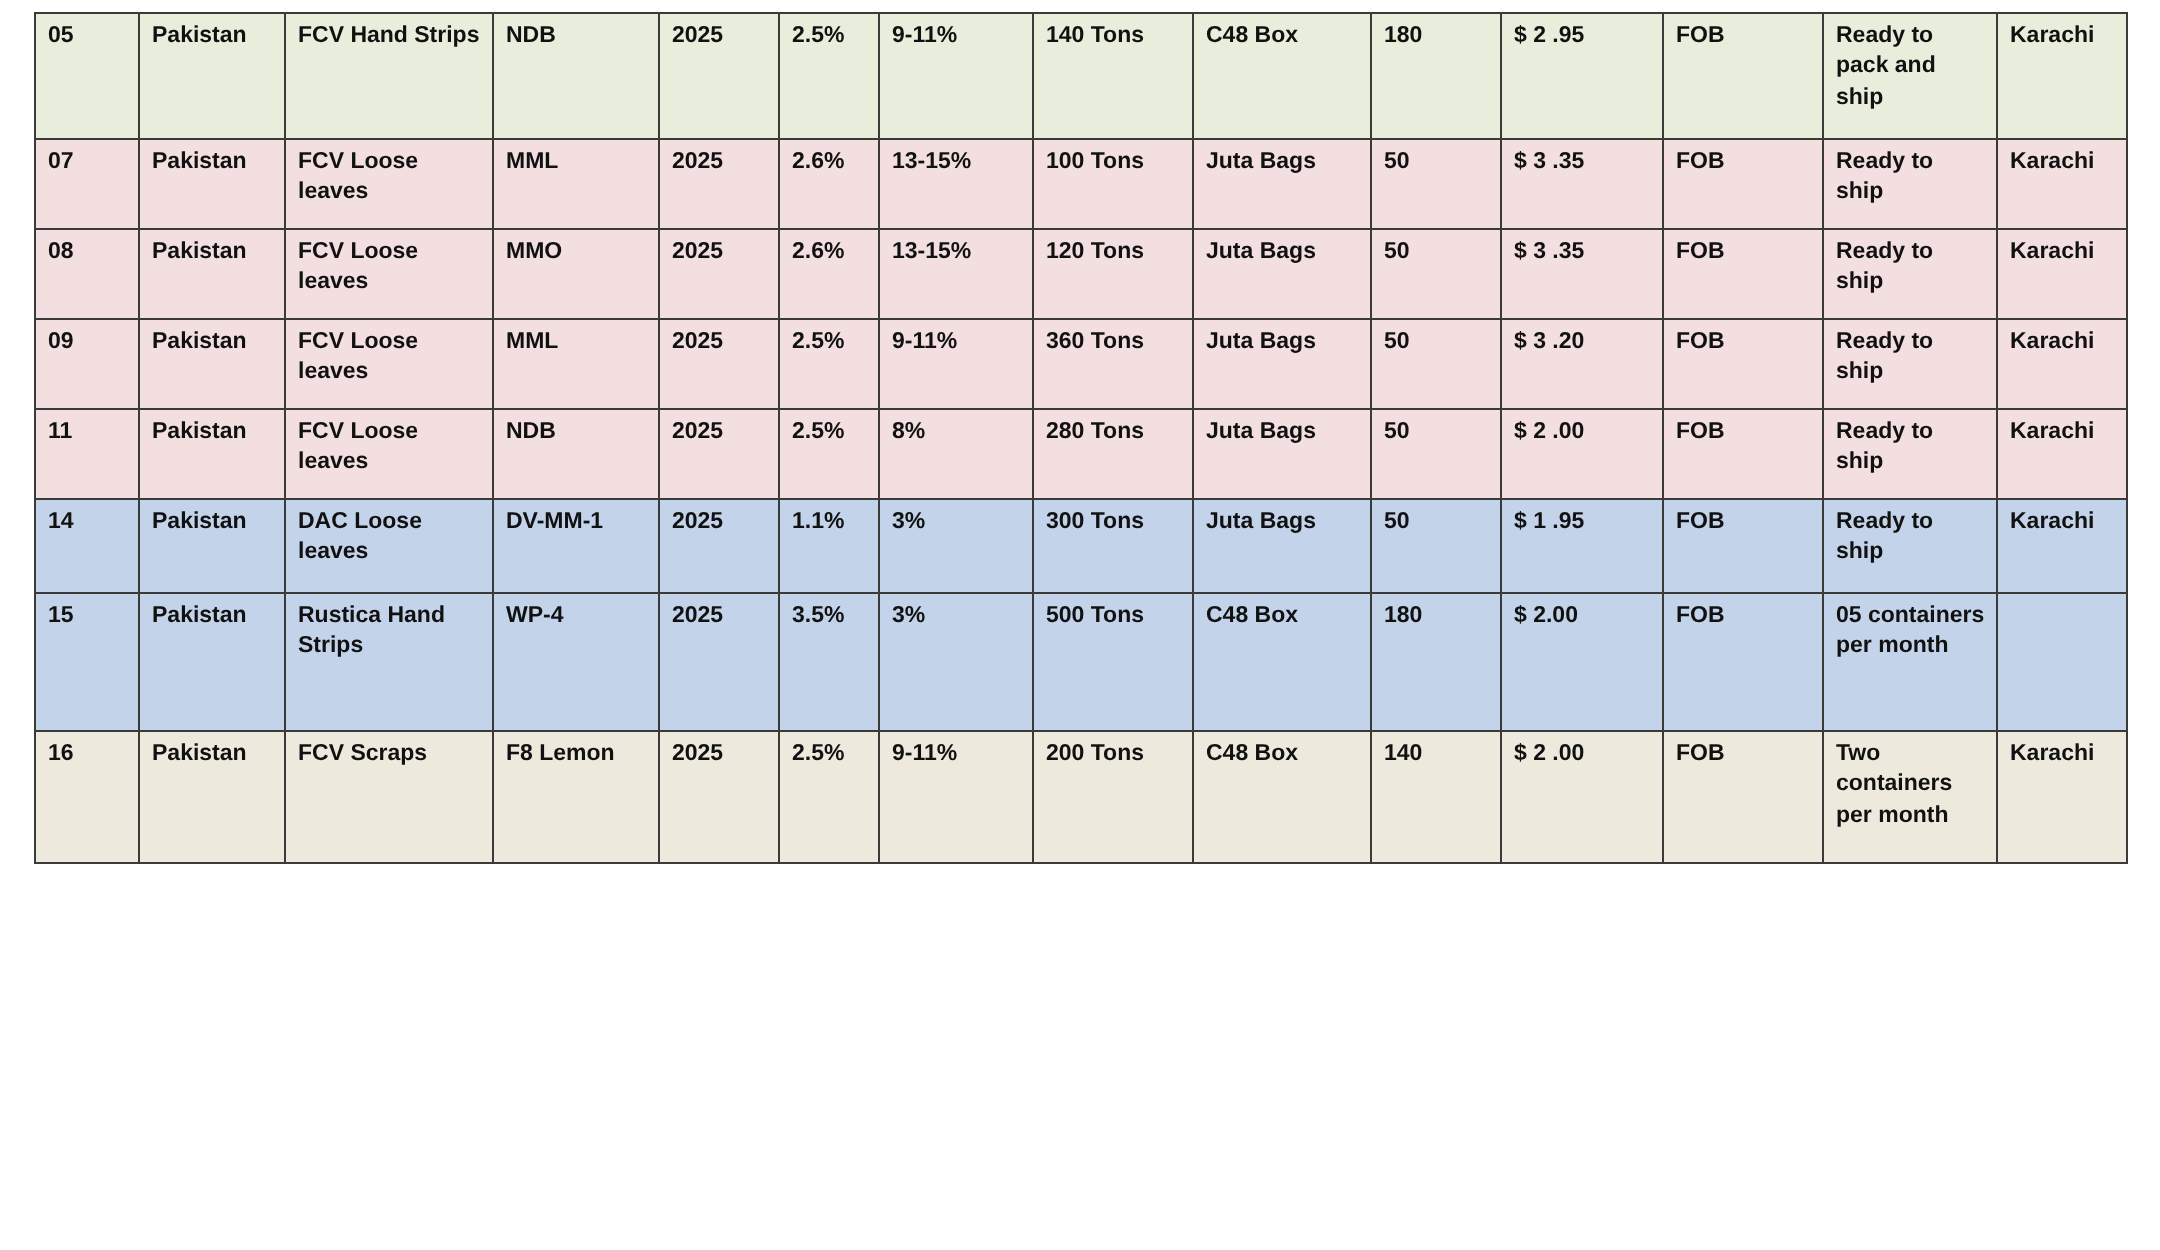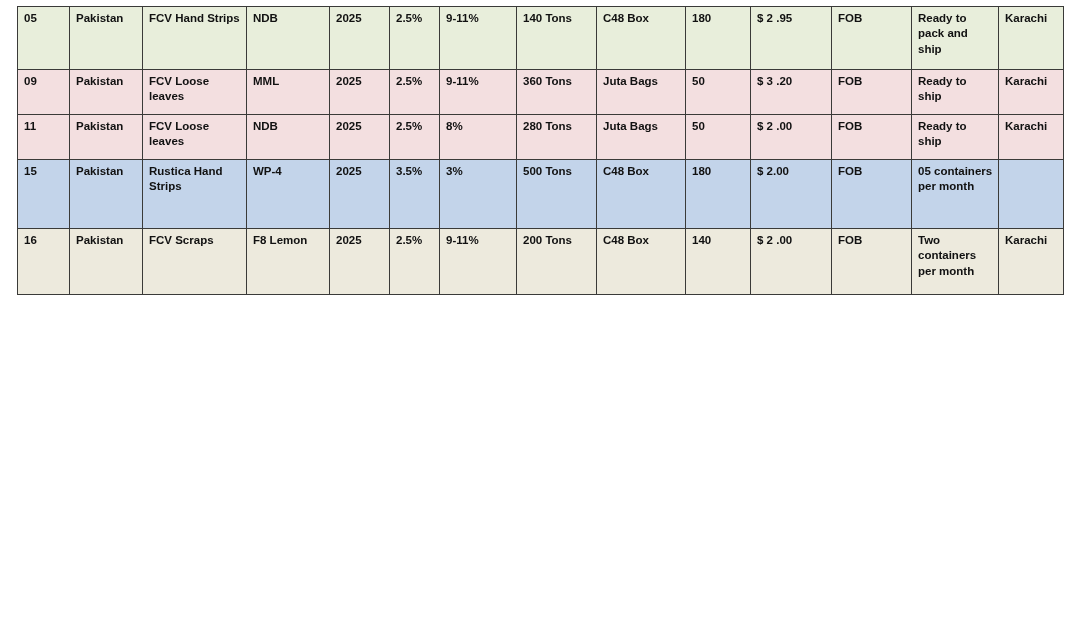--- a/index.html
+++ b/index.html
@@ -104,20 +104,52 @@
           <td>9-11%</td>
           <td>140 Tons</td>
           <td>C48 Box</td>
           <td>180</td>
           <td class="price-cell">$   2 .95</td>
           <td>FOB</td>
           <td>Ready to pack and ship</td>
           <td>Karachi</td>
         </tr>
         <tr class="grp-pink h-mid">
+          <td>07</td>
+          <td>Pakistan</td>
+          <td>FCV Loose leaves</td>
+          <td>MML</td>
+          <td>2025</td>
+          <td>2.6%</td>
+          <td>13-15%</td>
+          <td>100 Tons</td>
+          <td>Juta Bags</td>
+          <td>50</td>
+          <td class="price-cell">$   3 .35</td>
+          <td>FOB</td>
+          <td>Ready to ship</td>
+          <td>Karachi</td>
+        </tr>
+        <tr class="grp-pink h-mid">
+          <td>08</td>
+          <td>Pakistan</td>
+          <td>FCV Loose leaves</td>
+          <td>MMO</td>
+          <td>2025</td>
+          <td>2.6%</td>
+          <td>13-15%</td>
+          <td>120 Tons</td>
+          <td>Juta Bags</td>
+          <td>50</td>
+          <td class="price-cell">$   3 .35</td>
+          <td>FOB</td>
+          <td>Ready to ship</td>
+          <td>Karachi</td>
+        </tr>
+        <tr class="grp-pink h-mid">
           <td>09</td>
           <td>Pakistan</td>
           <td>FCV Loose leaves</td>
           <td>MML</td>
           <td>2025</td>
           <td>2.5%</td>
           <td>9-11%</td>
           <td>360 Tons</td>
           <td>Juta Bags</td>
           <td>50</td>
@@ -131,20 +163,36 @@
           <td>Pakistan</td>
           <td>FCV Loose leaves</td>
           <td>NDB</td>
           <td>2025</td>
           <td>2.5%</td>
           <td>8%</td>
           <td>280 Tons</td>
           <td>Juta Bags</td>
           <td>50</td>
           <td class="price-cell">$   2 .00</td>
+          <td>FOB</td>
+          <td>Ready to ship</td>
+          <td>Karachi</td>
+        </tr>
+        <tr class="grp-blue h-blue2">
+          <td>14</td>
+          <td>Pakistan</td>
+          <td>DAC Loose leaves</td>
+          <td>DV-MM-1</td>
+          <td>2025</td>
+          <td>1.1%</td>
+          <td>3%</td>
+          <td>300 Tons</td>
+          <td>Juta Bags</td>
+          <td>50</td>
+          <td class="price-cell">$   1 .95</td>
           <td>FOB</td>
           <td>Ready to ship</td>
           <td>Karachi</td>
         </tr>
         <tr class="grp-blue h-blue3">
           <td>15</td>
           <td>Pakistan</td>
           <td>Rustica Hand Strips</td>
           <td>WP-4</td>
           <td>2025</td>

